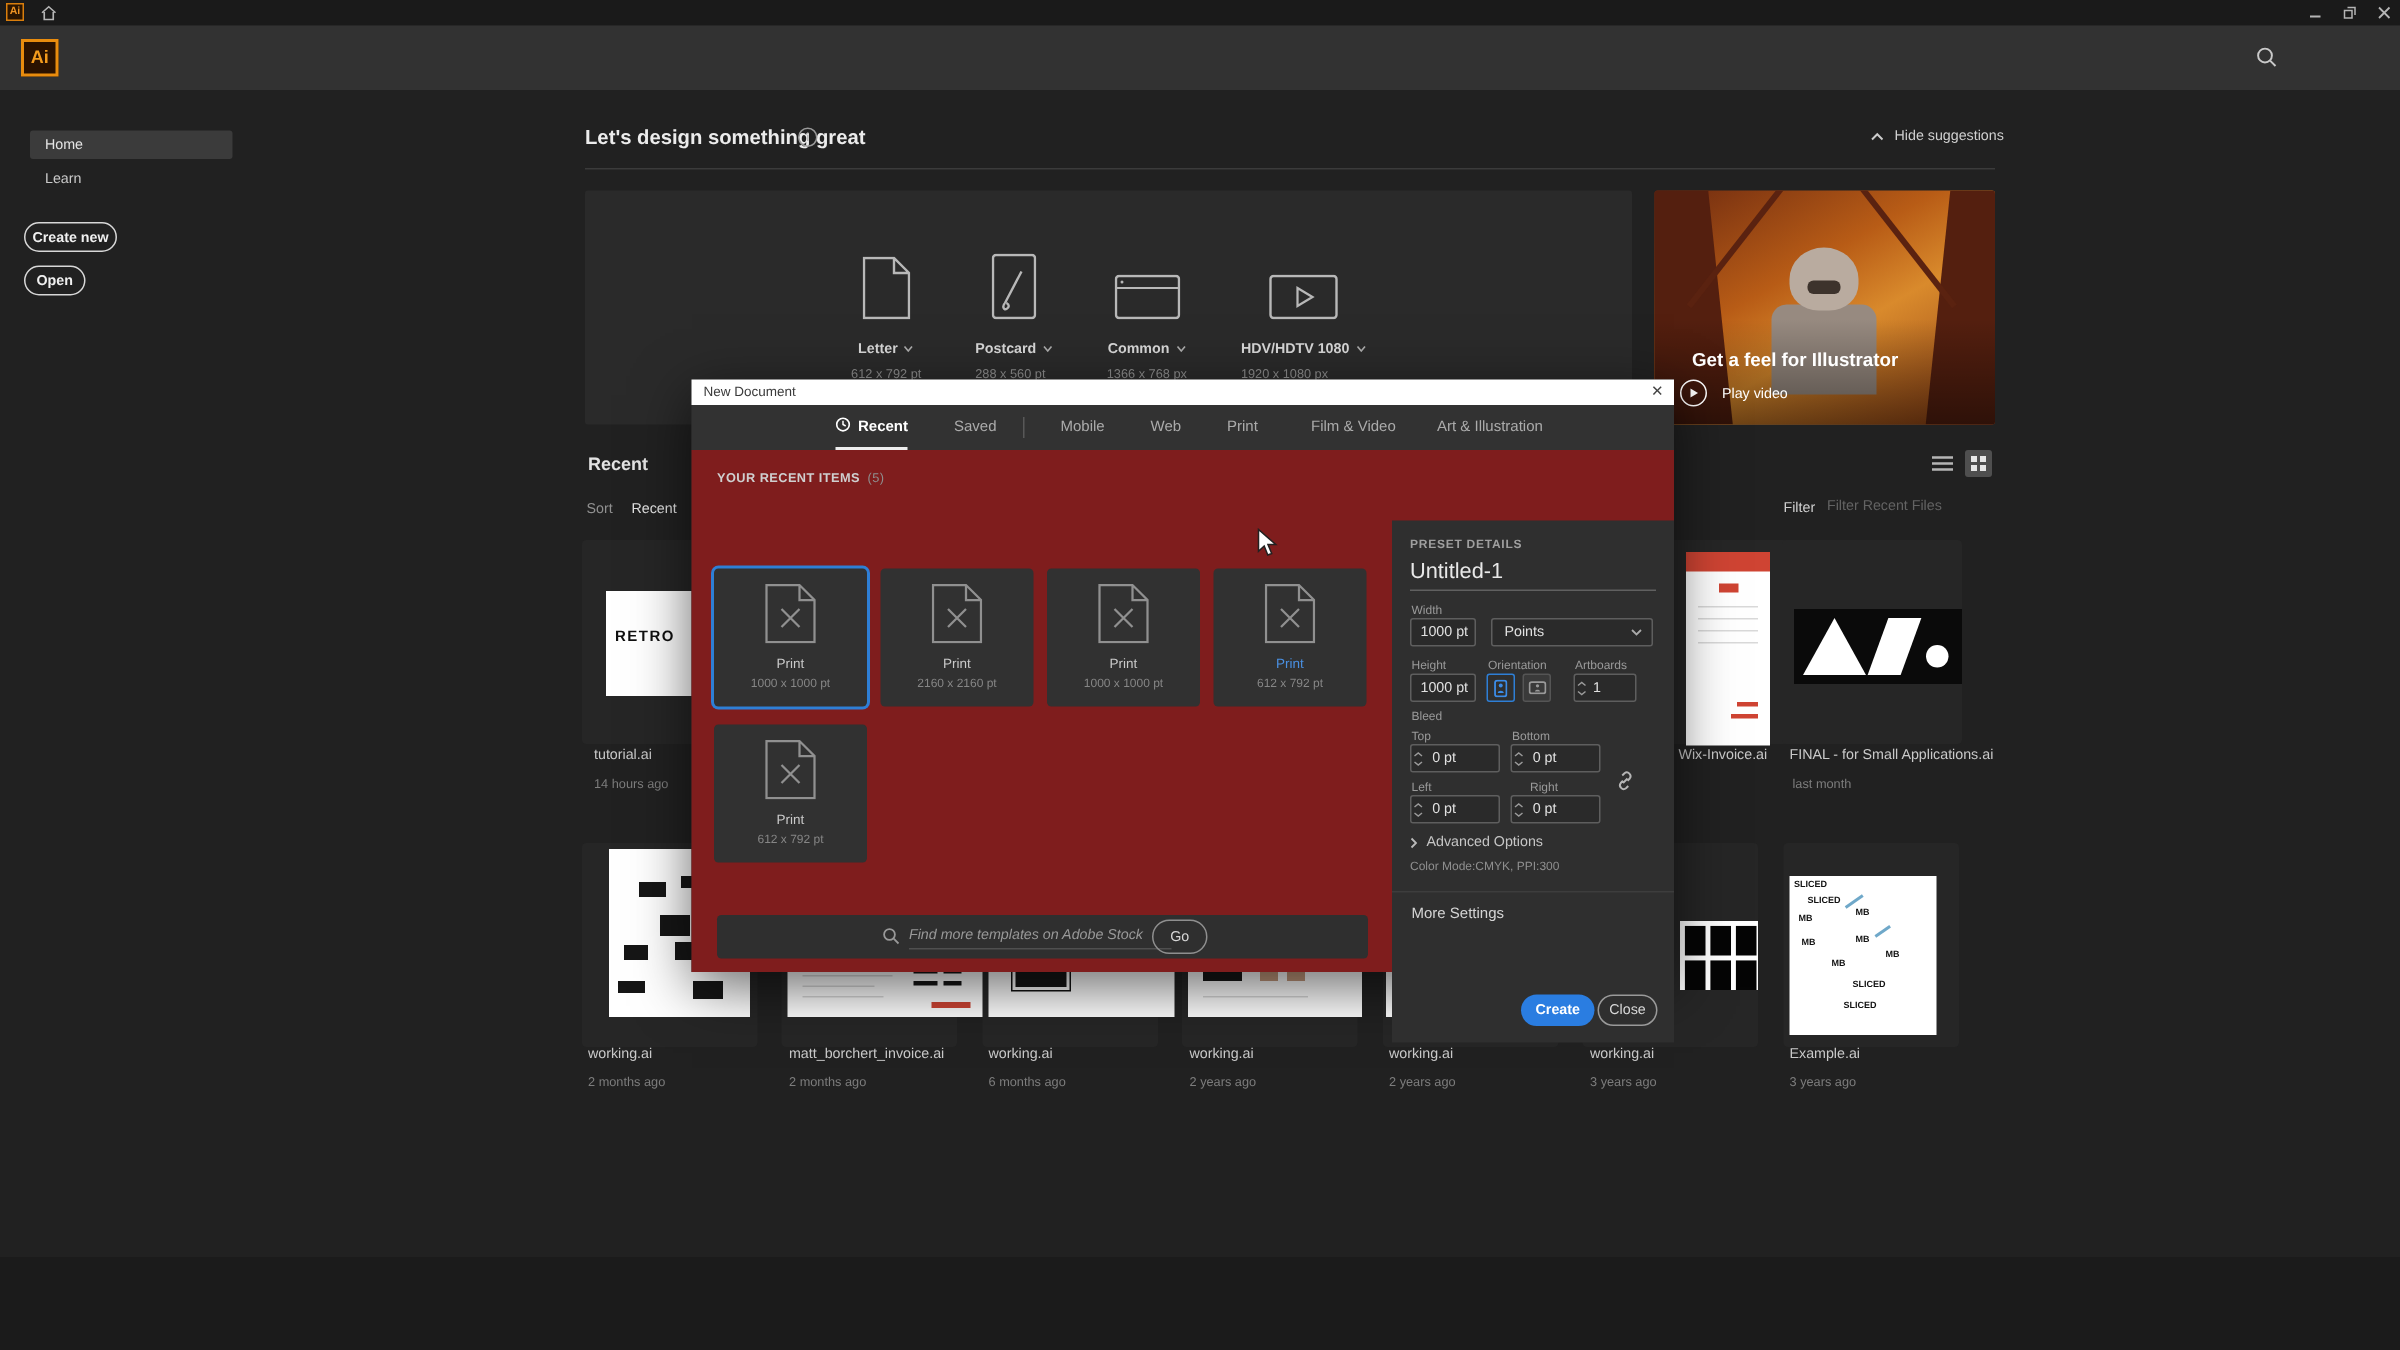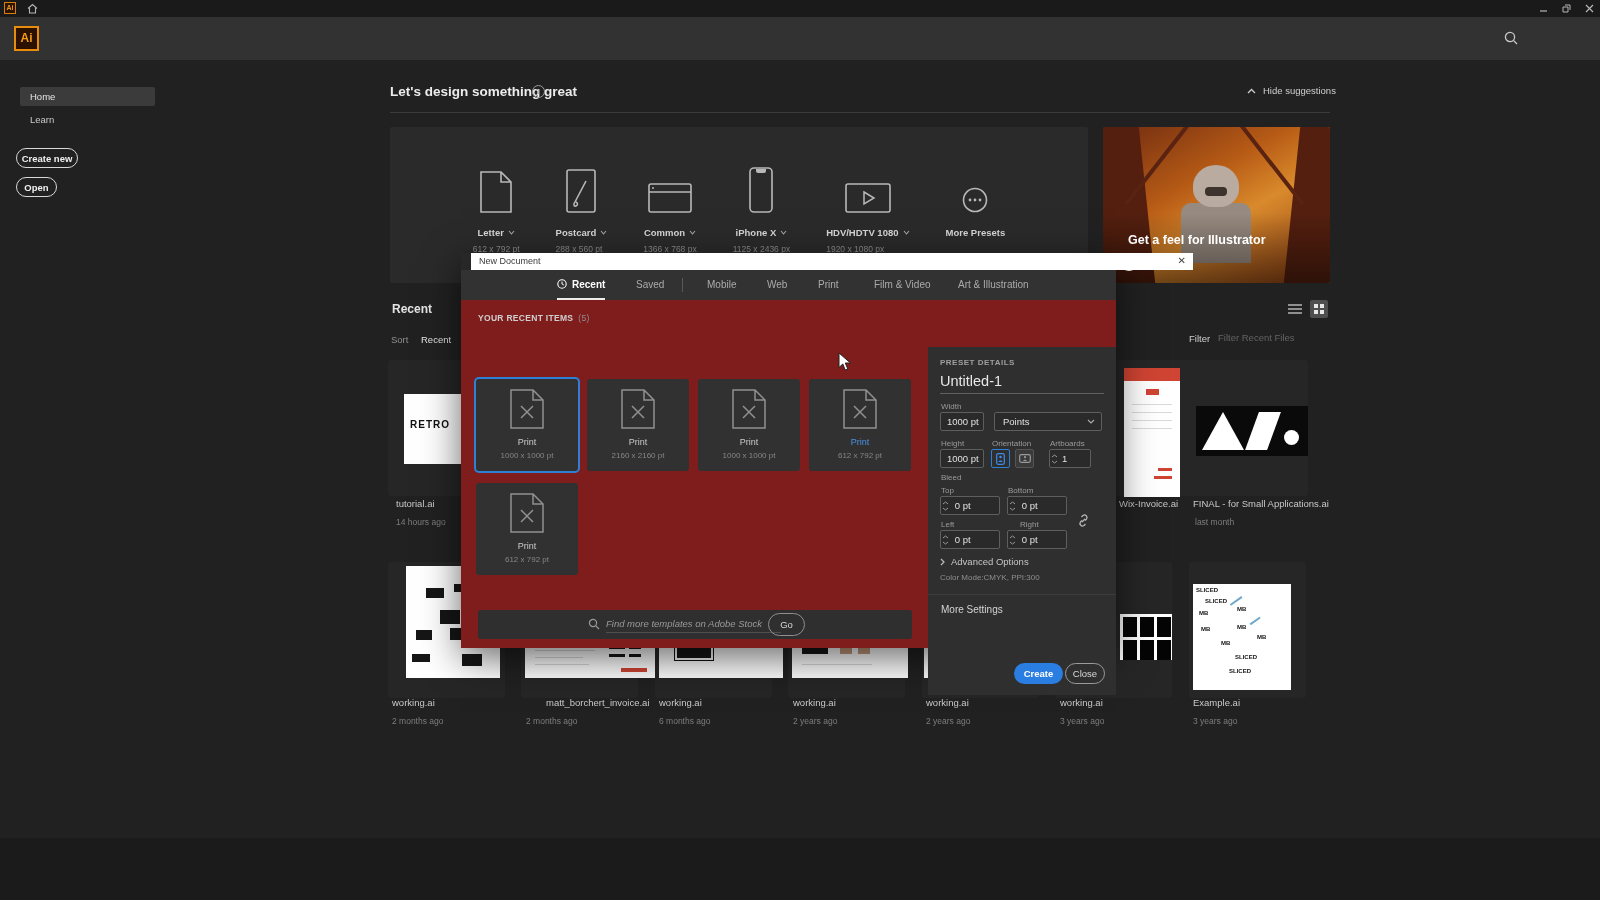--- a/index.html
+++ b/index.html
@@ -56,21 +56,21 @@
 .fcard{position:absolute;width:117px;height:136px;background:#262626;border-radius:3px}
 .fname{position:absolute;font-size:9.5px;color:#c9c9c9;white-space:nowrap}
 .ftime{position:absolute;font-size:8.5px;color:#7d7d7d;white-space:nowrap}
 .thumb{position:absolute;background:#fff;overflow:hidden}
 .blk{position:absolute;background:#161616}
 .tan{position:absolute;background:#c49a7d}
 .ln{position:absolute;background:#d9d9d9;height:1px}
 .red{position:absolute;background:#cf4433}
 
 .dialog{position:absolute;left:461px;top:253px;width:655px;height:395px;box-shadow:0 10px 36px rgba(0,0,0,.6);z-index:10;background:#272727}
-.dlg-title{position:absolute;left:10px;top:0;width:722px;height:17px;background:#ffffff}
+.dlg-title{position:absolute;left:0;top:0;width:655px;height:17px;background:#ffffff}
 .dlg-title .t{position:absolute;left:8px;top:3px;font-size:9px;color:#3a3a3a}
 .dlg-title .x{position:absolute;right:7px;top:2px;font-size:10px;color:#444}
 .dlg-tabs{position:absolute;left:0;top:17px;width:655px;height:30px;background:#323232}
 .dtab{position:absolute;top:0;height:30px;line-height:29px;font-size:10px;color:#ababab}
 .dtab.active{color:#fff;border-bottom:2px solid #ededed;font-weight:bold}
 .dtab .clock{display:inline-block;vertical-align:-1px;margin-right:5px}
 .dsep{position:absolute;left:221px;top:8px;width:1px;height:14px;background:#585858}
 .dlg-body{position:absolute;left:0;top:47px;width:655px;height:348px;background:#7f1d1d}
 .yri{position:absolute;left:17px;top:13px;font-size:8.5px;font-weight:bold;color:#cfcfcf;letter-spacing:.3px}
 .yri b{color:#8f8f8f;font-weight:normal;margin-left:5px}
@@ -203,60 +203,32 @@
     <div class="nm">
         <span>Common</span>
         <svg width="7" height="5" viewBox="0 0 7 5">
           <path d="M1 1 L3.5 4 L6 1" fill="none" stroke="#aaa" stroke-width="1.1"></path>
         </svg>
       </div>
     <div class="dm">1366 x 768 px</div>
   </div>
   <div class="preset">
     <div class="ic">
-        <svg width="24" height="46" viewBox="0 0 24 46">
-          <rect x="1" y="1" width="22" height="44" rx="4" fill="none" stroke="#b8b8b8" stroke-width="1.6"></rect>
-          <path d="M7 2 h10 v2 a2 2 0 0 1 -2 2 h-6 a2 2 0 0 1 -2 -2 Z" fill="#b8b8b8"></path>
-        </svg>
-      </div>
-    <div class="nm">
-        <span>iPhone X</span>
-        <svg width="7" height="5" viewBox="0 0 7 5">
-          <path d="M1 1 L3.5 4 L6 1" fill="none" stroke="#aaa" stroke-width="1.1"></path>
-        </svg>
-      </div>
-    <div class="dm">1125 x 2436 px</div>
-  </div>
-  <div class="preset">
-    <div class="ic">
         <svg width="46" height="30" viewBox="0 0 46 30">
           <rect x="1" y="1" width="44" height="28" rx="2" fill="none" stroke="#b8b8b8" stroke-width="1.6"></rect>
           <path d="M19 9 L29 15 L19 21 Z" fill="none" stroke="#b8b8b8" stroke-width="1.5"></path>
         </svg>
       </div>
     <div class="nm">
         <span>HDV/HDTV 1080</span>
         <svg width="7" height="5" viewBox="0 0 7 5">
           <path d="M1 1 L3.5 4 L6 1" fill="none" stroke="#aaa" stroke-width="1.1"></path>
         </svg>
       </div>
     <div class="dm">1920 x 1080 px</div>
-  </div>
-  <div class="preset">
-    <div class="ic">
-        <svg width="26" height="26" viewBox="0 0 26 26">
-          <circle cx="13" cy="13" r="11.5" fill="none" stroke="#b8b8b8" stroke-width="1.6"></circle>
-          <circle cx="8" cy="13" r="1.4" fill="#b8b8b8"></circle>
-          <circle cx="13" cy="13" r="1.4" fill="#b8b8b8"></circle>
-          <circle cx="18" cy="13" r="1.4" fill="#b8b8b8"></circle>
-        </svg>
-      </div>
-    <div class="nm">
-        <span>More Presets</span>
-      </div>
   </div>
 </div>
 
 <div class="promo">
   <div class="panL"></div>
   <div class="panR"></div>
   <div class="beam1"></div>
   <div class="beam2"></div>
   <div class="body"></div>
   <div class="helm"></div>
@@ -340,21 +312,21 @@
 <div class="thumb" style="left:525px;top:600px;width:134px;height:78px">
   <span class="ln" style="left:10px;top:50px;width:60px"></span>
     <span class="ln" style="left:10px;top:57px;width:48px"></span>
   <span class="ln" style="left:10px;top:64px;width:54px"></span>
   <span class="blk" style="left:84px;top:46px;width:16px;height:3px"></span>
     <span class="blk" style="left:104px;top:46px;width:12px;height:3px"></span>
   <span class="blk" style="left:84px;top:54px;width:16px;height:3px"></span>
     <span class="blk" style="left:104px;top:54px;width:12px;height:3px"></span>
   <span class="red" style="left:96px;top:68px;width:26px;height:4px"></span>
 </div>
-<div class="fname" style="left:546px;top:697px">matt_borchert_invoice.ai</div>
+<div class="fname" style="left:526px;top:697px">matt_borchert_invoice.ai</div>
 <div class="ftime" style="left:526px;top:716px">2 months ago</div>
 
 <div class="fcard" style="left:655px;top:562px"></div>
 <div class="thumb" style="left:659px;top:618px;width:124px;height:60px">
   <span class="blk" style="left:14px;top:6px;width:22px;height:10px"></span>
     <span class="blk" style="left:42px;top:4px;width:18px;height:12px"></span>
   <span class="blk" style="left:64px;top:8px;width:14px;height:8px"></span>
     <span class="blk" style="left:94px;top:4px;width:22px;height:6px"></span>
   <span class="blk" style="left:18px;top:30px;width:34px;height:10px;outline:1px solid #111;outline-offset:2px"></span>
 </div>

